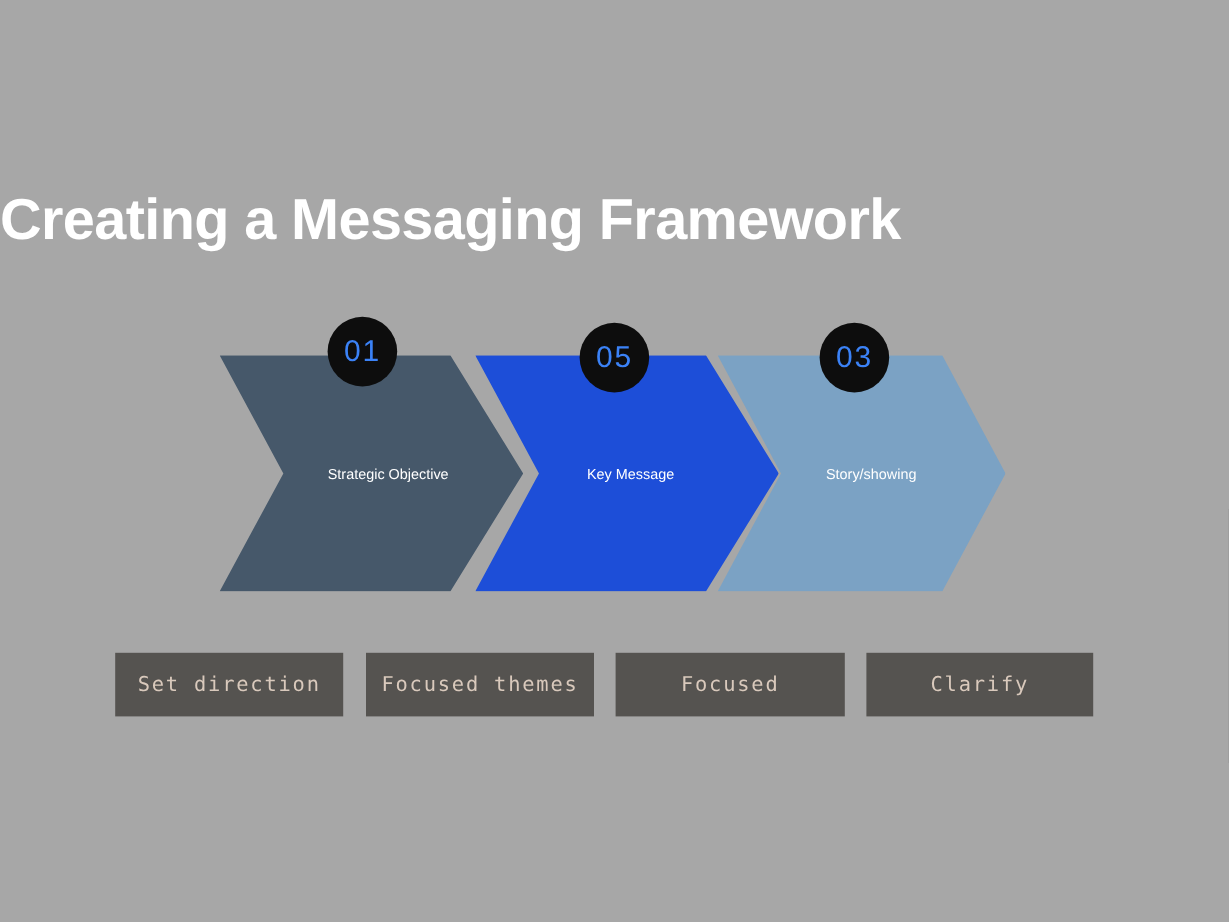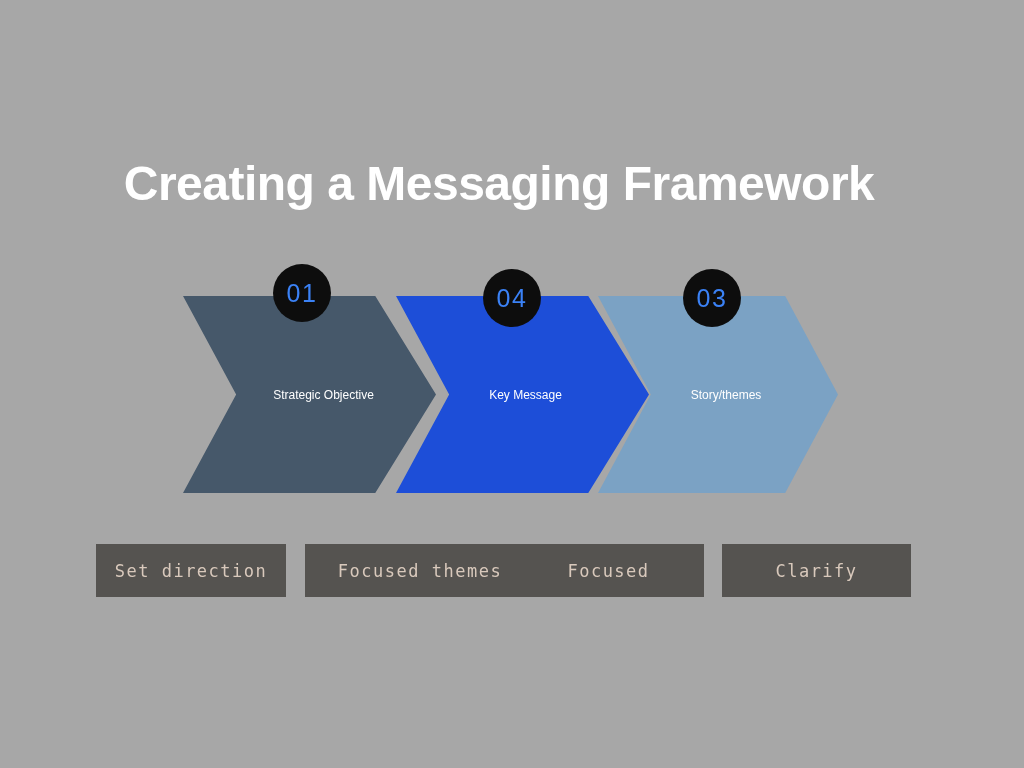--- a/index.html
+++ b/index.html
@@ -7,21 +7,21 @@
     position:relative;
     width:1024px;height:768px;
     background:#A7A7A7;
     overflow:hidden;
     font-family:"Liberation Sans", sans-serif;
   }
   .title{
     position:absolute;
     top:152px;left:0;width:1024px;height:64px;
     margin:0;padding-right:26px;box-sizing:border-box;
-    text-align:center;line-height:64px;
+    line-height:64px;
     font-size:48px;font-weight:700;letter-spacing:-0.5px;
     color:#FFFFFF;
   }
   
   .chevron{
     position:absolute;top:296px;height:197px;
     display:flex;align-items:center;justify-content:center;
     color:#FFFFFF;font-size:12px;font-weight:400;
   }
   .s1{left:183px;width:253px;clip-path:polygon(0% 0%,76% 0%,100% 50%,76% 100%,0% 100%,21% 50%);}
@@ -44,21 +44,21 @@
   .action-btn{
     position:absolute;top:544px;width:190px;height:53px;
     background:#555350;color:#D9C9BC;border:none;
     display:flex;align-items:center;justify-content:center;
     font-family:"DejaVu Sans Mono","Liberation Mono",monospace;
     font-size:17px;letter-spacing:1.5px;
     cursor:pointer;
     margin-left:15px;
   }
   .a1{left:81px;}
-  .a2{left:290px;padding-left:20px;}
+  .a2{left:290px;}
   .a3{left:498px;width:191px;}
   .a4{left:707px;width:189px;}
 </style>
 </head>
 <body>
 
 <div class="slide">
 
   <h1 class="title">Creating a Messaging Framework</h1>
 
@@ -66,28 +66,28 @@
 
     <div class="chevron s1" style="background-color: rgb(70, 88, 106);">
       <span class="step-label">Strategic Objective</span>
     </div>
 
     <div class="chevron s2" style="background-color: #1d4ed8;">
       <span class="step-label">Key Message</span>
     </div>
 
     <div class="chevron s3" style="background-color: rgb(123, 162, 196);">
-      <span class="step-label">Story/themes</span>
+      <span class="step-label">Story/showing</span>
     </div>
 
     <div class="badge b1">
       <span>01</span>
     </div>
     <div class="badge b2">
-      <span>04</span>
+      <span>05</span>
     </div>
     <div class="badge b3">
       <span>03</span>
     </div>
 
   </div>
 
   <div>
     <div class="action-btn a1">Set direction</div>
     <div class="action-btn a2">Focused themes</div>

